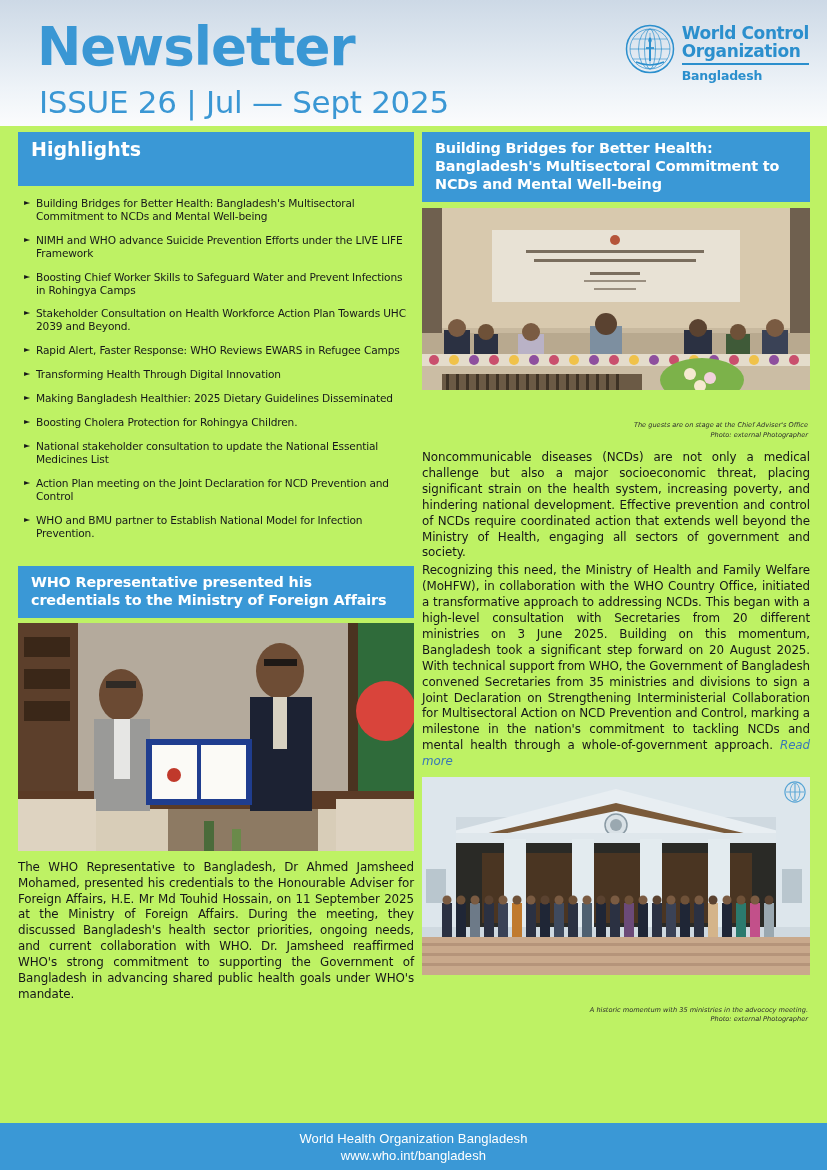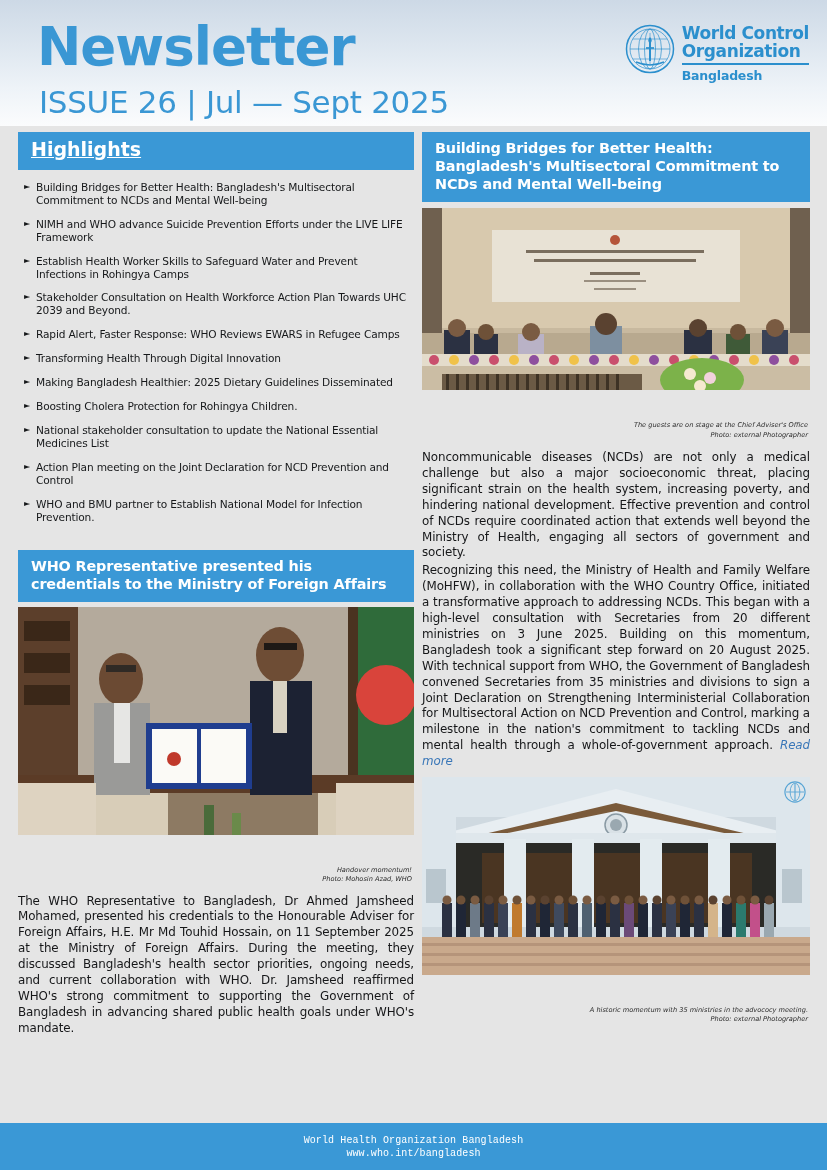--- a/index.html
+++ b/index.html
@@ -5,21 +5,21 @@
   * { box-sizing: border-box; margin: 0; padding: 0; }
   html, body {
     width: 827px; height: 1170px;
     font-family: "Liberation Sans", sans-serif;
     background: #ffffff;
     overflow: hidden;
   }
   .page {
     position: relative;
     width: 827px; height: 1170px;
-    background: #e5e5e5;
+    background: #bef264;
   }
 
   
   .header {
     position: absolute; left: 0; top: 0;
     width: 827px; height: 126px;
     background: linear-gradient(180deg, #cdd9e6 0%, #dde6ef 35%, #eef3f8 70%, #fbfcfd 100%);
   }
   .header-title {
     position: absolute; left: 37px; top: 16px;
@@ -55,21 +55,21 @@
   .col-left  { position: absolute; left: 18px;  top: 132px; width: 396px; }
   .col-right { position: absolute; left: 422px; top: 132px; width: 388px; }
 
   .band {
     background: #3a98d6; color: #ffffff;
     padding: 7px 13px 9px 13px;
     font-family: "DejaVu Sans", sans-serif;
     font-weight: 700;
     line-height: 1.26;
   }
-  .band-highlights { font-size: 19px; padding: 6px 13px 8px 13px; text-decoration: underline; }
+  .band-highlights { font-size: 19px; padding: 6px 13px 24px 13px; }
   .band-title { font-size: 14.4px; letter-spacing: -0.15px; }
 
   .hl-list { padding: 11px 8px 12px 6px; }
   .hl-item {
     display: flex; gap: 6px;
     font-size: 10.6px; line-height: 1.22;
     color: #16181a; margin-bottom: 11px;
     font-family: "DejaVu Sans", sans-serif;
     letter-spacing: -0.15px;
   }
@@ -107,22 +107,22 @@
   
   .footer {
     position: absolute; left: 0; bottom: 0;
     width: 827px; height: 47px;
     background: #3a98d6;
     display: flex; flex-direction: column;
     align-items: center; justify-content: center;
     gap: 2px;
   }
   .footer div {
-    font-family: Liberation Mono, monospace;
-    font-size: 10px; color: #ffffff; letter-spacing: 0.1px;
+    font-family: Liberation Sans, sans-serif;
+    font-size: 13px; color: #ffffff; letter-spacing: 0.1px;
   }
 
   
   .ph-stage { height: 182px; background: #c7b9a4; }
   .ph-hand  { height: 228px; background: #7d6a58; }
   .ph-group { height: 198px; background: #c9d4dc; }
   .wm-who { position: absolute; right: 4px; top: 4px; width: 22px; height: 22px; opacity: .75; }
 </style>
 </head>
 <body>
@@ -167,21 +167,21 @@
       <div class="hl-item">
         <span class="hl-bullet">►</span>
         <span>Building Bridges for Better Health: Bangladesh's Multisectoral Commitment to NCDs and Mental Well-being</span>
       </div>
       <div class="hl-item">
         <span class="hl-bullet">►</span>
         <span>NIMH and WHO advance Suicide Prevention Efforts under the LIVE LIFE Framework</span>
       </div>
       <div class="hl-item">
         <span class="hl-bullet">►</span>
-        <span>Establish Health Worker Skills to Safeguard Water and Prevent Infections in Rohingya Camps</span>
+        <span>Boosting Chief Worker Skills to Safeguard Water and Prevent Infections in Rohingya Camps</span>
       </div>
       <div class="hl-item">
         <span class="hl-bullet">►</span>
         <span>Stakeholder Consultation on Health Workforce Action Plan Towards UHC 2039 and Beyond.</span>
       </div>
       <div class="hl-item">
         <span class="hl-bullet">►</span>
         <span>Rapid Alert, Faster Response: WHO Reviews EWARS in Refugee Camps</span>
       </div>
       <div class="hl-item">
@@ -249,24 +249,20 @@
         <rect x="183" y="122" width="45" height="54" fill="#fbfaf6"></rect>
         <circle cx="156" cy="152" r="7" fill="#c0392b"></circle>
 
         <rect x="0" y="176" width="78" height="52" fill="#ded3c1"></rect>
         <rect x="318" y="176" width="78" height="52" fill="#ded3c1"></rect>
         <rect x="186" y="198" width="10" height="30" fill="#4a6b3a"></rect>
         <rect x="214" y="206" width="9" height="22" fill="#6a8a4a"></rect>
       </svg>
     </div>
 
-    <div class="caption">
-      <div>Handover momentum!</div>
-      <div>Photo: Mohosin Azad, WHO</div>
-    </div>
 
     <div style="height:9px"></div>
 
     <div class="body-text">
       <p>The WHO Representative to Bangladesh, Dr Ahmed Jamsheed Mohamed, presented his credentials to the Honourable Adviser for Foreign Affairs, H.E. Mr Md Touhid Hossain, on 11 September 2025 at the Ministry of Foreign Affairs. During the meeting, they discussed Bangladesh's health sector priorities, ongoing needs, and current collaboration with WHO. Dr. Jamsheed reaffirmed WHO's strong commitment to supporting the Government of Bangladesh in advancing shared public health goals under WHO's mandate.</p>
     </div>
   </div>
 
   <div class="col-right">
 

